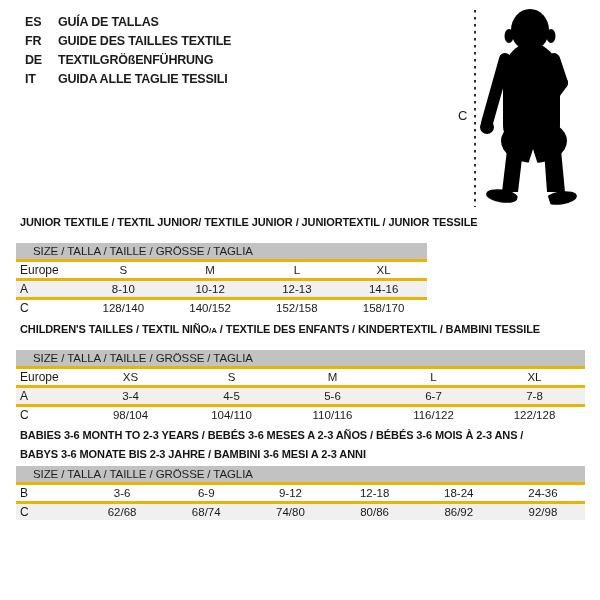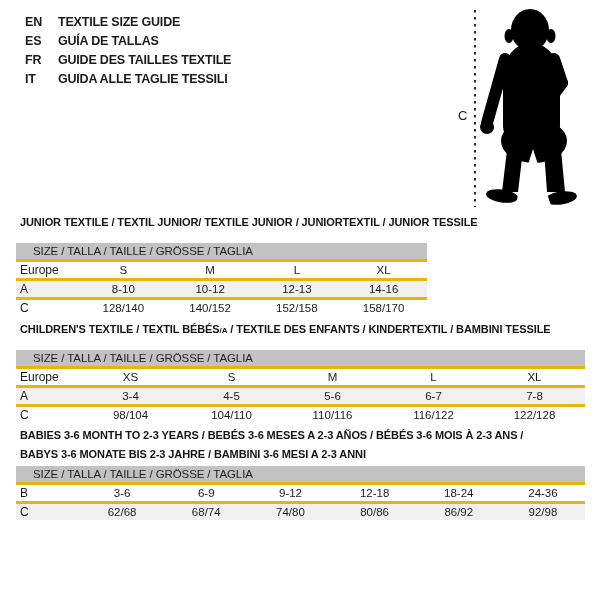--- a/index.html
+++ b/index.html
@@ -46,30 +46,30 @@
   .legend-line { font-size:11.5px; font-weight:700; letter-spacing:-0.1px;
                  line-height:19.3px; white-space:nowrap; }
 </style>
 </head>
 <body>
 
 <div class="canvas">
 
   <div class="lang-block">
     <div class="lang-row">
-      <span class="lang-code">EN</span>
-      <span class="lang-label">TEXTILE SIZE GUIDE</span>
-    </div>
-    <div class="lang-row">
       <span class="lang-code">ES</span>
       <span class="lang-label">GUÍA DE TALLAS</span>
     </div>
     <div class="lang-row">
       <span class="lang-code">FR</span>
       <span class="lang-label">GUIDE DES TAILLES TEXTILE</span>
+    </div>
+    <div class="lang-row">
+      <span class="lang-code">DE</span>
+      <span class="lang-label">TEXTILGRÖßENFÜHRUNG</span>
     </div>
     <div class="lang-row">
       <span class="lang-code">IT</span>
       <span class="lang-label">GUIDA ALLE TAGLIE TESSILI</span>
     </div>
   </div>
 
   <svg class="figure-svg" width="130" height="210" viewBox="0 0 130 210">
     <line class="measure-line" x1="25" y1="5" x2="25" y2="202"></line>
     <text class="measure-text" x="8" y="115">C</text>
@@ -112,21 +112,21 @@
       <div class="tbl-row">
         <div class="tbl-label">C</div>
         <div class="tbl-cell">128/140</div>
         <div class="tbl-cell">140/152</div>
         <div class="tbl-cell">152/158</div>
         <div class="tbl-cell">158/170</div>
       </div>
     </div>
 
   <div class="sec-title" id="title-children">
-    <span>CHILDREN'S TEXTILE / TEXTIL BÉBÉS</span><span class="sub-small">/A</span><span> / TEXTILE DES ENFANTS / KINDERTEXTIL / BAMBINI TESSILE</span>
+    <span>CHILDREN'S TAILLES / TEXTIL NIÑO</span><span class="sub-small">/A</span><span> / TEXTILE DES ENFANTS / KINDERTEXTIL / BAMBINI TESSILE</span>
   </div>
   <div class="size-table" id="table-children">
       <div class="tbl-header">SIZE / TALLA / TAILLE / GRÖSSE / TAGLIA</div>
       <div class="tbl-row">
         <div class="tbl-label">Europe</div>
         <div class="tbl-cell">XS</div>
         <div class="tbl-cell">S</div>
         <div class="tbl-cell">M</div>
         <div class="tbl-cell">L</div>
         <div class="tbl-cell">XL</div>

